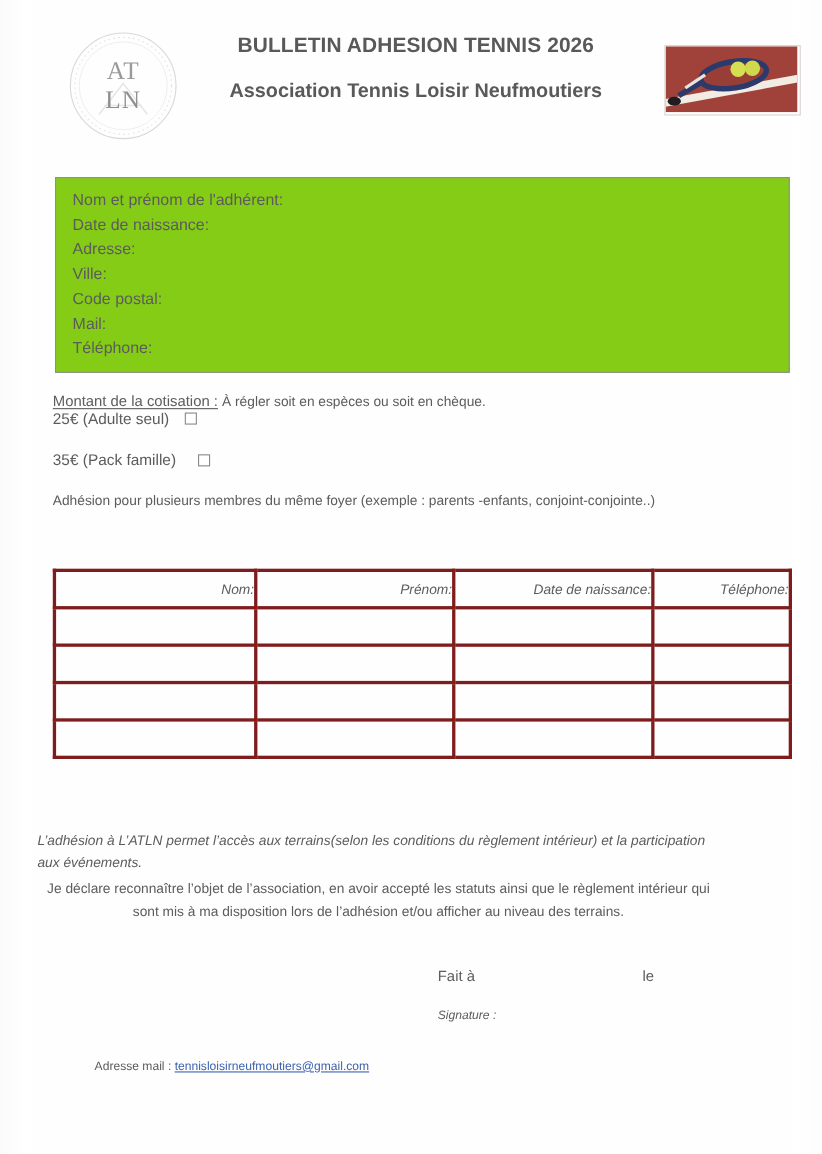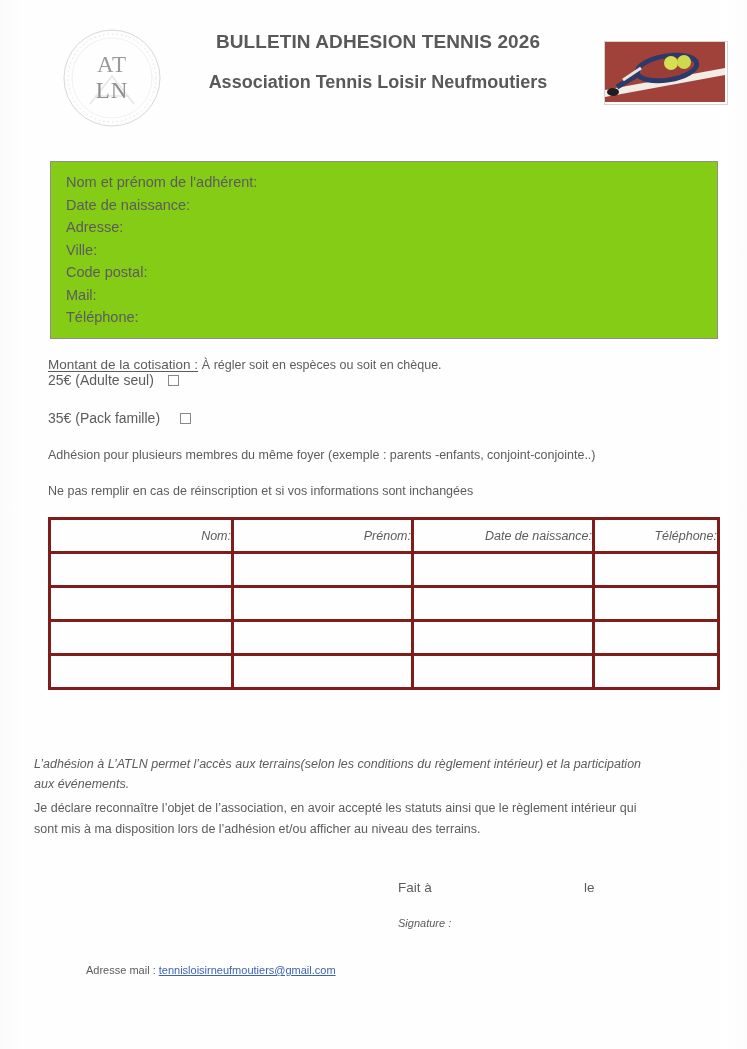--- a/index.html
+++ b/index.html
@@ -181,20 +181,21 @@
     font-size: 12.5px;
     line-height: 20px;
     color: #5c5c5c;
     margin: 0;
   }
   .legal-plain {
     font-size: 12.5px;
     line-height: 21px;
     color: #5c5c5c;
     margin: 4px 0 0 0;
+    text-align: center;
   }
 
   
   #signature-block {
     position: absolute;
     left: 398px;
     top: 880px;
     width: 300px;
   }
   #fait-row {
@@ -288,21 +289,20 @@
       <span class="checkbox"></span>
     </div>
 
     <div class="price-row" id="price-family">
       <span>35€ (Pack famille)</span>
       <span class="checkbox"></span>
     </div>
 
     <div class="italic-note" id="family-note">Adhésion pour plusieurs membres du même foyer (exemple : parents -enfants, conjoint-conjointe..)</div>
 
-    <div class="italic-note" id="reinscription-note">Ne pas remplir en cas de réinscription et si vos informations sont inchangées</div>
 
   </div>
 
   <table id="members-table">
     <thead>
       <tr>
         <th style="width:170px">Nom:</th>
         <th style="width:167px">Prénom:</th>
         <th style="width:168px">Date de naissance:</th>
         <th>Téléphone:</th>

